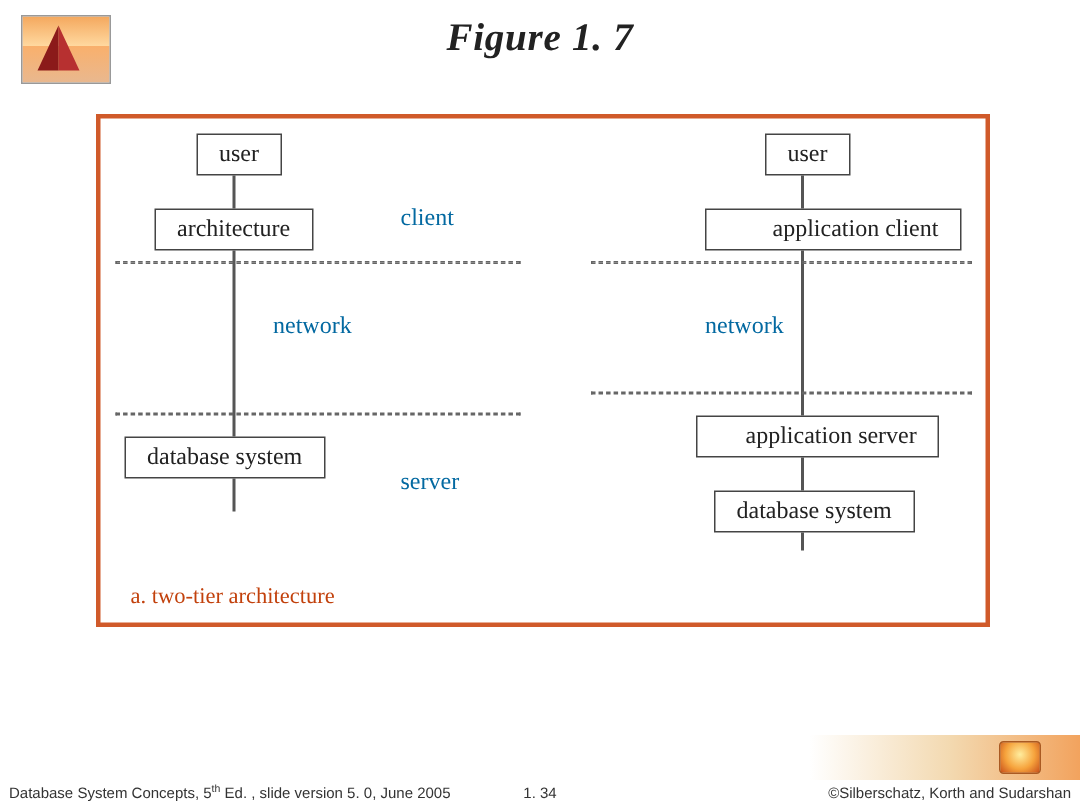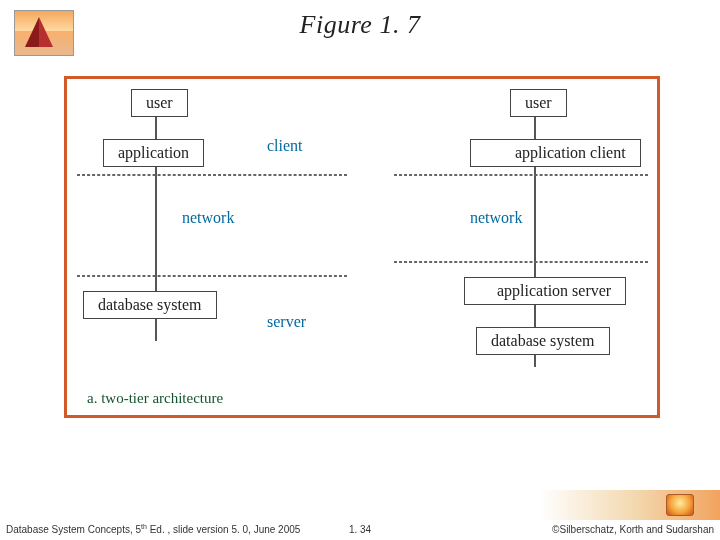--- a/index.html
+++ b/index.html
@@ -12,21 +12,21 @@
   }
   .logo::after {
     content: ""; position: absolute; left: 10px; top: 6px; width: 0; height: 0;
     border-left: 14px solid transparent; border-bottom: 30px solid #8b1a1a;
   }
   .logo::before {
     content: ""; position: absolute; left: 24px; top: 6px; width: 0; height: 0;
     border-right: 14px solid transparent; border-bottom: 30px solid #b73030;
   }
   .title {
-    text-align: center; font-size: 26px; font-weight: normal; color: #222;
+    text-align: center; font-size: 26px; font-weight: bold; color: #222;
     font-family: Georgia, "Times New Roman", serif; font-style: italic;
     padding-top: 10px; letter-spacing: .5px;
   }
   .figure {
     position: absolute; left: 64px; top: 76px; width: 596px; height: 342px;
     border: 3px solid #d05a2a; background: #fff; text-decoration: underline;
   }
   .half { position: absolute; top: 0; width: 50%; height: 100%; }
   .left { left: 0; } .right { right: 0; }
   .connector { position: absolute; left: 88px; width: 2px; background: #555; }
@@ -36,21 +36,21 @@
     padding: 4px 14px; white-space: nowrap;
   }
   .dash {
     position: absolute; border: 1.5px dashed #666; height: 0;
   }
   .nlabel {
     position: absolute; font-family: "Times New Roman", serif; font-size: 16px; color: #0369a1;
   }
   .caption {
     position: absolute; bottom: 8px; font-family: "Times New Roman", serif;
-    font-size: 15px; color: #14532d;
+    font-size: 15px; color: #c2410c;
   }
   .footer {
     position: absolute; left: 0; right: 0; bottom: 0; height: 24px;
     font-size: 10px; color: #333;
   }
   .footer-left { position: absolute; left: 6px; bottom: 5px; }
   .footer-mid { position: absolute; left: 50%; transform: translateX(-50%); bottom: 5px; }
   .footer-right { position: absolute; right: 6px; bottom: 5px; }
   .deco {
     position: absolute; left: 0; right: 0; bottom: 20px; height: 30px;
@@ -69,21 +69,21 @@
 <div class="slide">
   <div class="logo"></div>
   <div class="title">Figure 1. 7</div>
 
   <div class="figure">
 
     <div class="half left">
       <div class="connector" style="top:28px; height:234px;"></div>
 
       <div class="nbox" style="left:64px; top:10px;"><span>user</span></div>
-      <div class="nbox" style="left:36px; top:60px;"><span>application</span></div>
+      <div class="nbox" style="left:36px; top:60px;"><span>architecture</span></div>
       <div class="nbox" style="left:16px; top:212px;"><span>database system</span></div>
 
       <div class="dash" style="left:10px; top:95px; width:270px;"></div>
       <div class="dash" style="left:10px; top:196px; width:270px;"></div>
 
       <span class="nlabel" style="left:200px; top:58px;">client</span>
       <span class="nlabel" style="left:115px; top:130px;">network</span>
       <span class="nlabel" style="left:200px; top:234px;">server</span>
 
       <span class="caption" style="left:20px;">a.   two-tier architecture</span>

